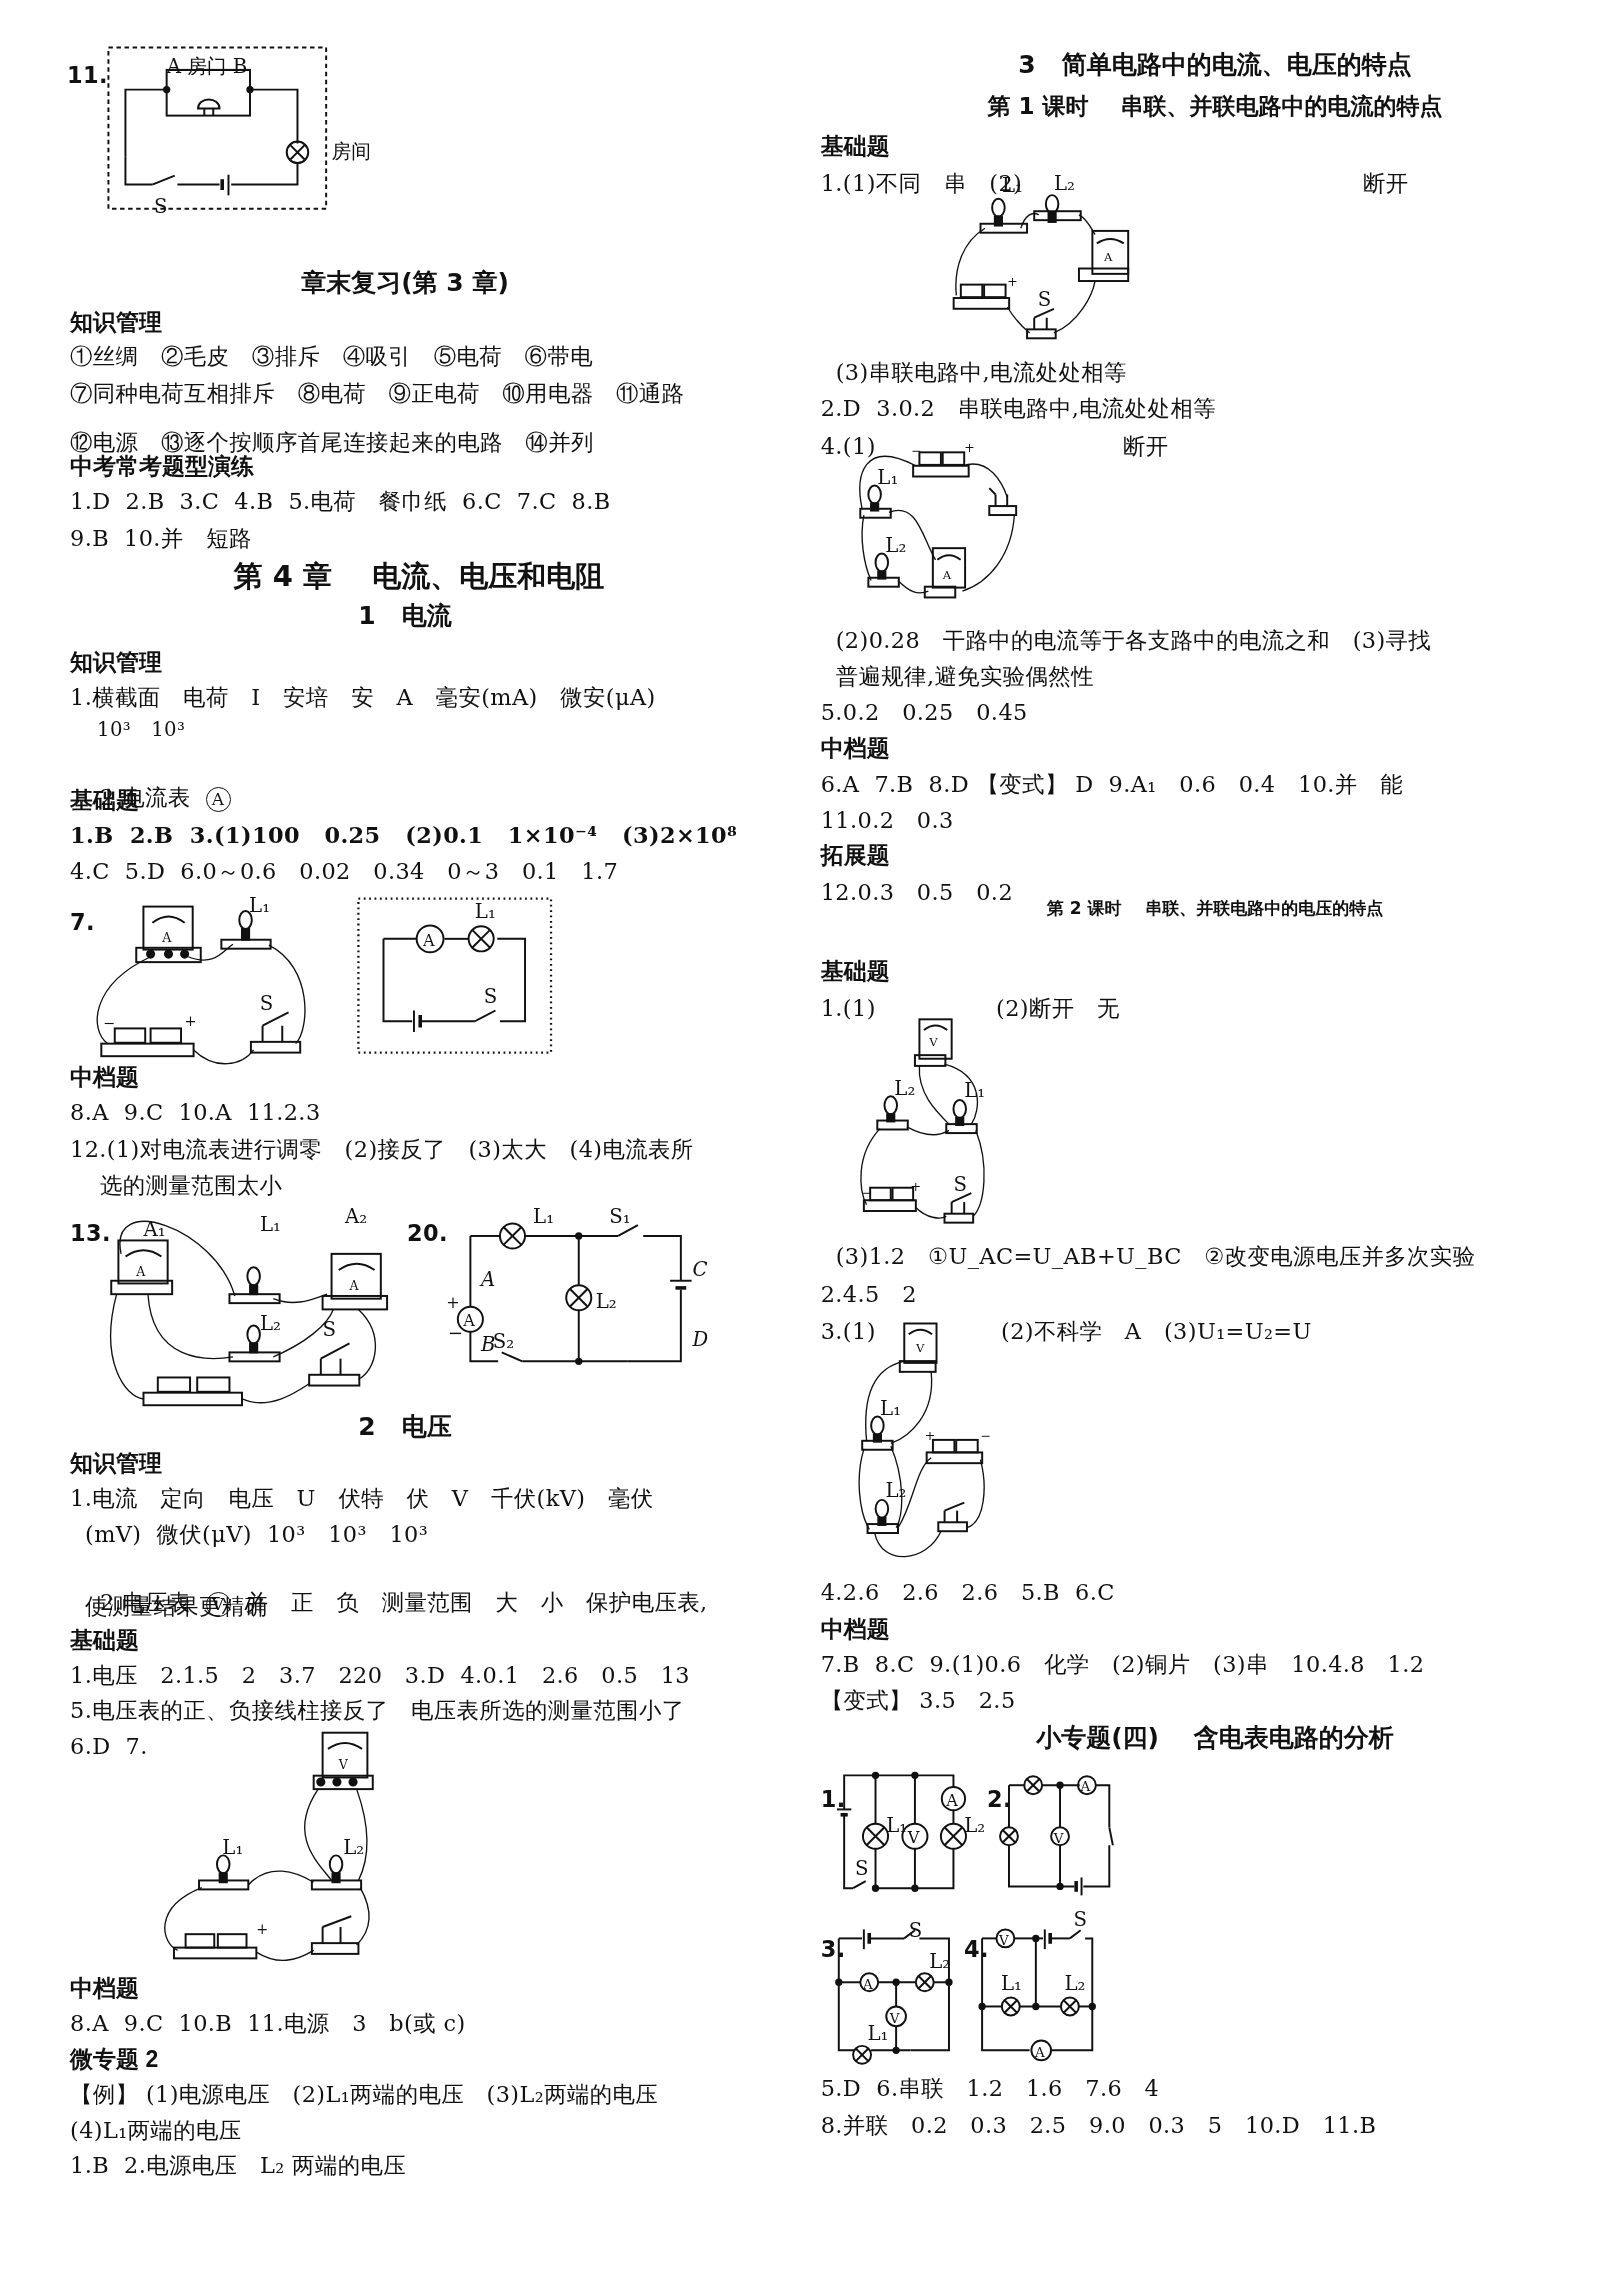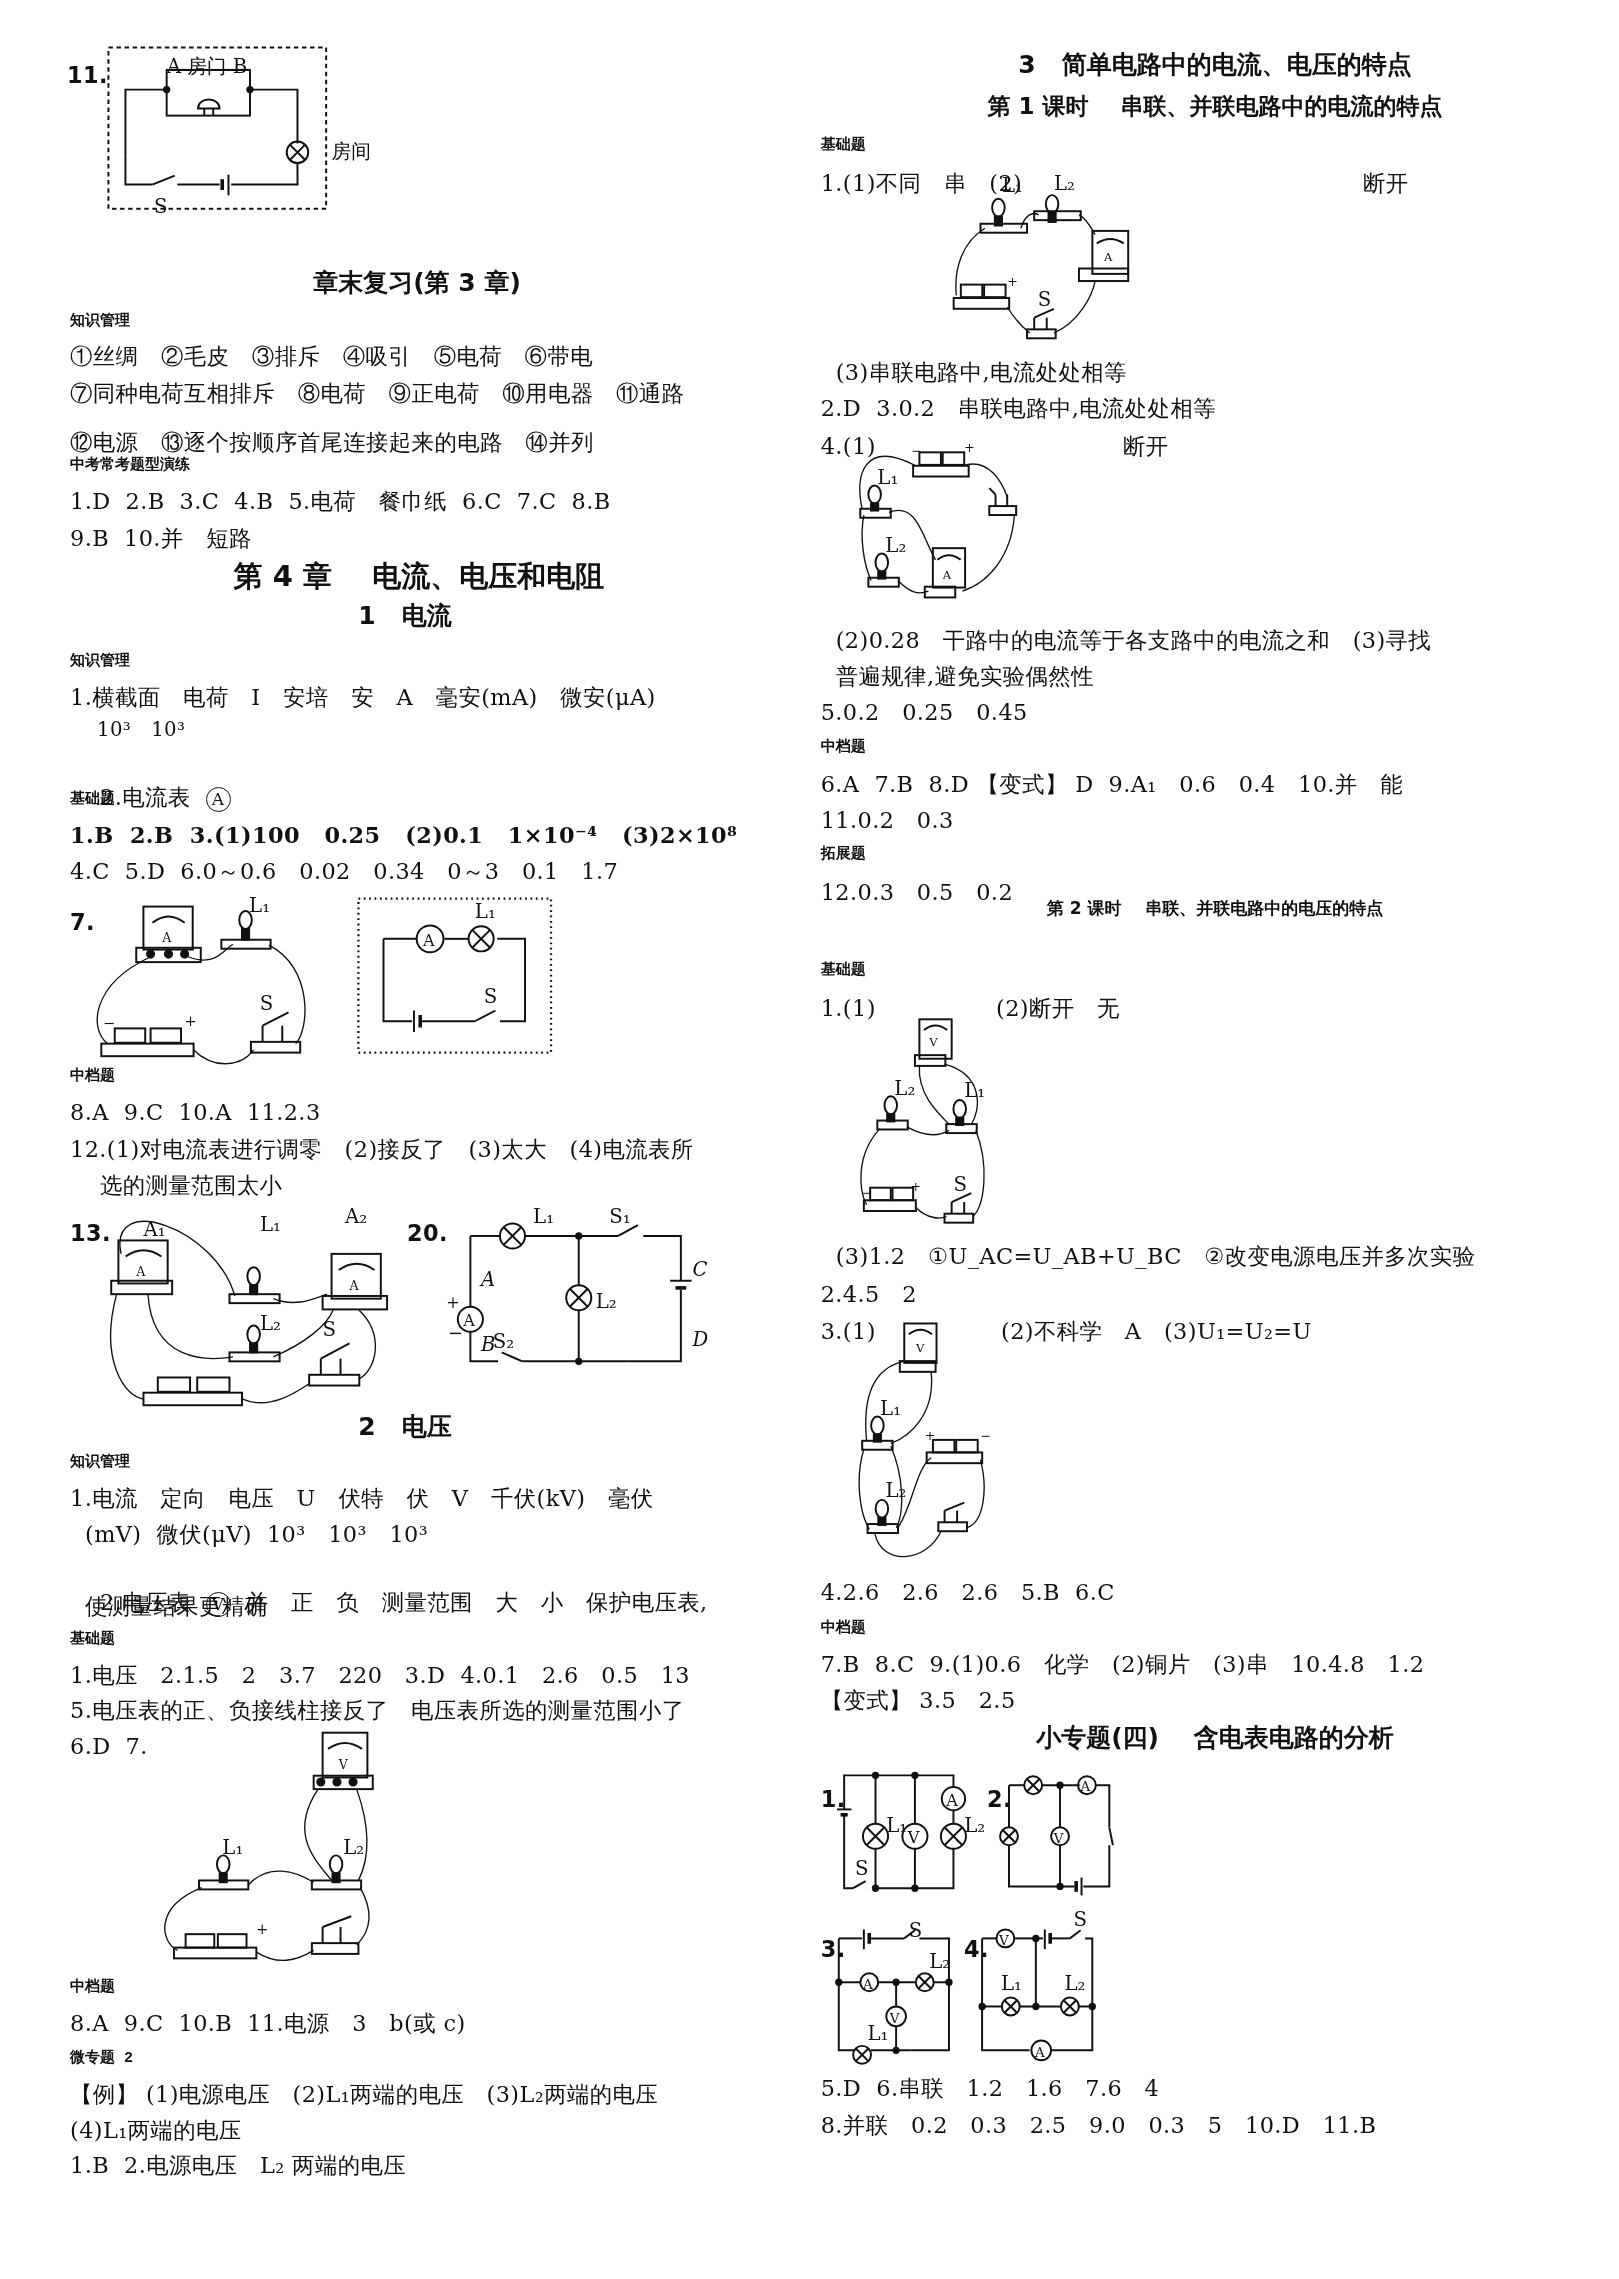--- a/index.html
+++ b/index.html
@@ -2,21 +2,21 @@
 <html style="font-size:14.3px"><head>
 <meta charset="utf-8">
 <style>
   html,body{margin:0;padding:0;background:#fff;}
   body{width:1619px;height:2279px;position:relative;overflow:hidden;
        font-family:"DejaVu Serif","Liberation Serif",serif;color:#111;}
   .col{position:absolute;top:0;}
   #left{left:0;width:810px;}
   #right{left:810px;width:810px;}
   .ln{position:absolute;font-size:22.4px;line-height:32px;white-space:pre;letter-spacing:0.4px;}
-  .sec{position:absolute;font-family:Liberation Mono, monospace;font-weight:bold;font-size:15px;line-height:30px;}
+  .sec{position:absolute;font-family:Liberation Sans, sans-serif;font-weight:bold;font-size:23px;line-height:30px;}
   .h1{position:absolute;font-family:"DejaVu Sans","Liberation Sans",sans-serif;font-weight:bold;font-size:29px;line-height:39px;text-align:center;white-space:pre;}
   .h2{position:absolute;font-family:"DejaVu Sans","Liberation Sans",sans-serif;font-weight:bold;font-size:25px;line-height:36px;text-align:center;white-space:pre;}
   .b{font-weight:bold;font-family:"DejaVu Sans","Liberation Sans",sans-serif;margin-top:12px;}
   .circ{display:inline-block;border:1.8px solid #111;border-radius:50%;width:23px;height:23px;line-height:23px;text-align:center;font-size:17px;vertical-align:middle;}
   svg{position:absolute;overflow:visible;}
   svg *{stroke:#111;fill:none;stroke-width:2.2;}
   svg text{stroke:none;fill:#111;font-family:"DejaVu Serif","Liberation Serif",serif;font-size:22px;}
   svg .fill{fill:#111;}
   svg .thin{stroke-width:1.5;}
   .dash{stroke-dasharray:5 4;}
@@ -46,21 +46,21 @@
     <polyline points="332,182 332,206 258,206"></polyline>
     <line x1="255" y1="195" x2="255" y2="218"></line>
       <line x1="248" y1="200" x2="248" y2="212" style="stroke-width:4"></line>
     <polyline points="245,206 198,206"></polyline>
     <line x1="170" y1="206" x2="195" y2="196"></line>
     <polyline points="170,206 140,206 140,175"></polyline>
     <text x="172" y="238">S</text>
     <text x="370" y="176">房间</text>
   </svg>
 
-  <div class="h2" style="left:0;width:810px;top:265px;padding-left:12px;">章末复习(第 3 章)</div>
+  <div class="h2" style="left:0;width:810px;top:265px;">章末复习(第 3 章)</div>
   <div class="sec" style="left:70px;top:307px;">知识管理</div>
   <div class="ln" style="left:70px;top:340px;">①丝绸   ②毛皮   ③排斥   ④吸引   ⑤电荷   ⑥带电</div>
   <div class="ln" style="left:70px;top:377px;">⑦同种电荷互相排斥   ⑧电荷   ⑨正电荷   ⑩用电器   ⑪通路</div>
   <div class="ln" style="left:70px;top:414px;margin-top:12px;">⑫电源   ⑬逐个按顺序首尾连接起来的电路   ⑭并列</div>
   <div class="sec" style="left:70px;top:451px;">中考常考题型演练</div>
   <div class="ln" style="left:70px;top:485px;">1.D  2.B  3.C  4.B  5.电荷   餐巾纸  6.C  7.C  8.B</div>
   <div class="ln" style="left:70px;top:522px;">9.B  10.并   短路</div>
 
   <div class="h1" style="left:0;width:810px;top:557px;padding-left:14px;">第 4 章    电流、电压和电阻</div>
   <div class="h2" style="left:0;width:810px;top:598px;">1   电流</div>

